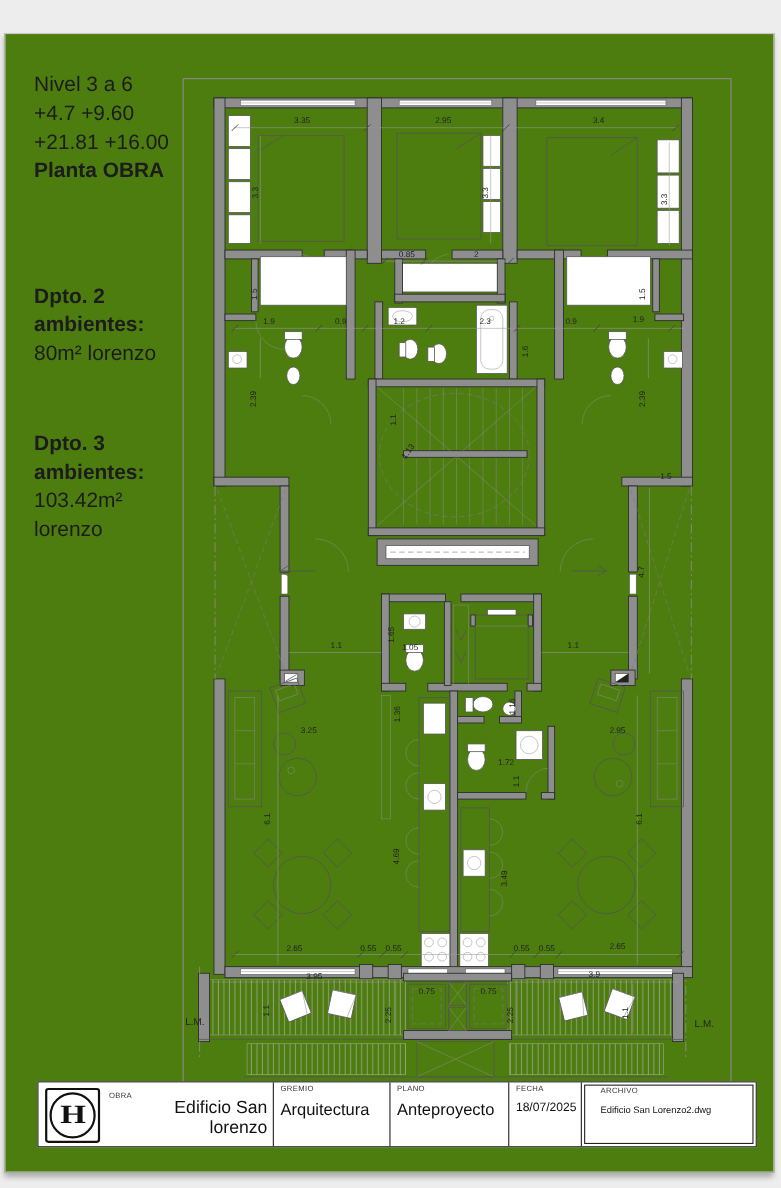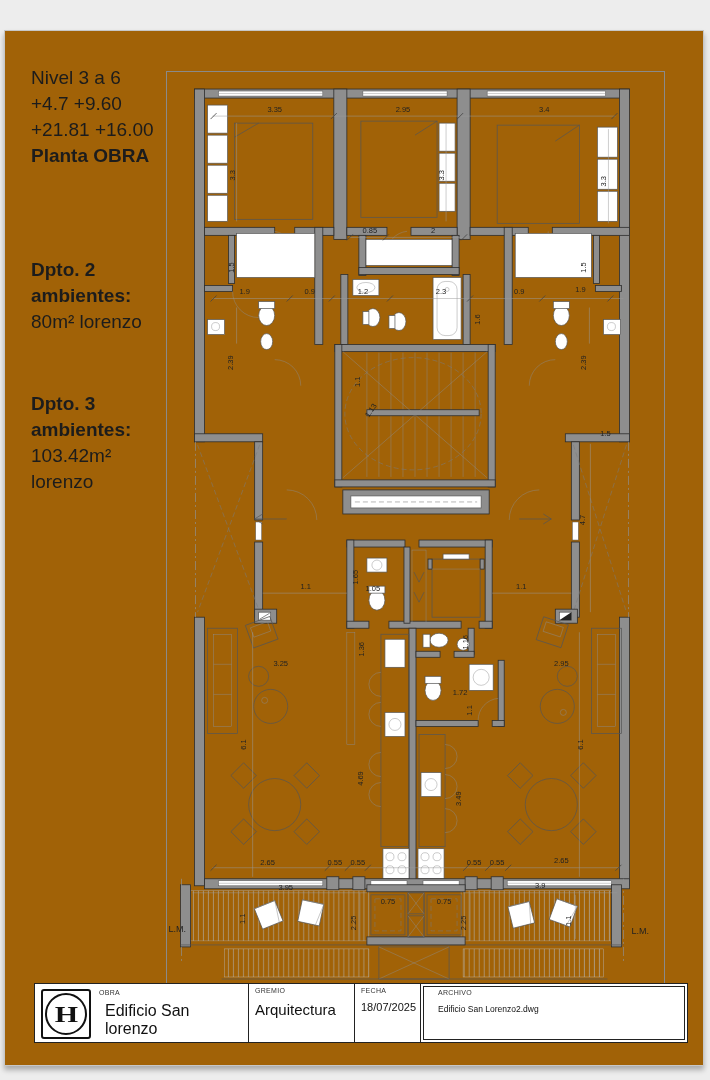--- a/index.html
+++ b/index.html
@@ -1,17 +1,17 @@
 <!DOCTYPE html>
 <html><head>
 <meta charset="utf-8">
 <style>
   html,body{margin:0;padding:0;}
   body{width:710px;height:1080px;background:#ededed;font-family:"Liberation Sans",sans-serif;position:relative;overflow:hidden;}
-  .sheet{position:absolute;left:4px;top:30px;width:698px;height:1034px;background:#a16207;border:1px solid #c7c7c7;box-shadow:0 4px 5px rgba(0,0,0,.28);}
+  .sheet{position:absolute;left:4px;top:30px;width:698px;height:1034px;background:#4d7c0f;border:1px solid #c7c7c7;box-shadow:0 4px 5px rgba(0,0,0,.28);}
   .notes{position:absolute;left:26px;top:34px;width:135px;color:#1c1c1c;}
   .notes .blk{margin-bottom:26px;}
   .notes div{font-size:19px;line-height:26px;}
   .notes .b{font-weight:bold;}
   .sp1{height:62px;}
   .sp2{height:30px;}
   .planframe{position:absolute;left:161px;top:40px;width:497px;height:915px;border:1px solid #8a8a8a;}
   svg text{font-family:"Liberation Sans",sans-serif;}
   .w{fill:#8e8e8e;stroke:#2d2d2d;stroke-width:.8;}
   .ln{stroke:#555;stroke-width:.7;fill:none;}
@@ -33,21 +33,21 @@
   .c-gremio{width:106px;}
   .c-plano{width:108px;}
   .c-fecha{width:66px;}
   .c-fecha .cv{font-size:11px;}
   .c-arch{flex:1;padding:2px;}
   .arch-in{border:1.2px solid #222;width:100%;height:100%;box-sizing:border-box;padding:2px 14px;}
   .arch-in .cv{font-size:8.5px;margin-top:8px;}
   .logo{width:46px;height:46px;border:2.4px solid #111;border-radius:3px;display:flex;align-items:center;justify-content:center;margin-right:8px;flex:0 0 auto;}
   .logo .circ{width:38px;height:38px;border:2.6px solid #111;border-radius:50%;display:flex;align-items:center;justify-content:center;}
   .logo .h{font-family:"Liberation Serif",serif;font-weight:bold;font-size:24px;color:#111;line-height:1;transform:scaleX(1.25);}
-  .obra-f{display:flex;flex-direction:column;}
+  .obra-f{display:flex;flex-direction:row;text-align:right;}
   .obra-f .cv{font-size:16px;margin-top:6px;padding-left:6px;}
 </style>
 </head>
 <body>
 
 <div class="sheet">
 
   <div class="notes">
     <div class="blk">
       <div>Nivel 3 a 6</div>
@@ -524,20 +524,24 @@
       </div>
       <div class="obra-f">
         <span class="cl">OBRA</span>
         <span class="cv">Edificio San lorenzo</span>
       </div>
     </div>
     <div class="cell c-gremio">
       <div class="cl">GREMIO</div>
       <div class="cv">Arquitectura</div>
     </div>
+    <div class="cell c-plano">
+      <div class="cl">PLANO</div>
+      <div class="cv">Anteproyecto</div>
+    </div>
     <div class="cell c-fecha">
       <div class="cl">FECHA</div>
       <div class="cv">18/07/2025</div>
     </div>
     <div class="cell c-arch">
       <div class="arch-in">
         <div class="cl">ARCHIVO</div>
         <div class="cv">Edificio San Lorenzo2.dwg</div>
       </div>
     </div>

